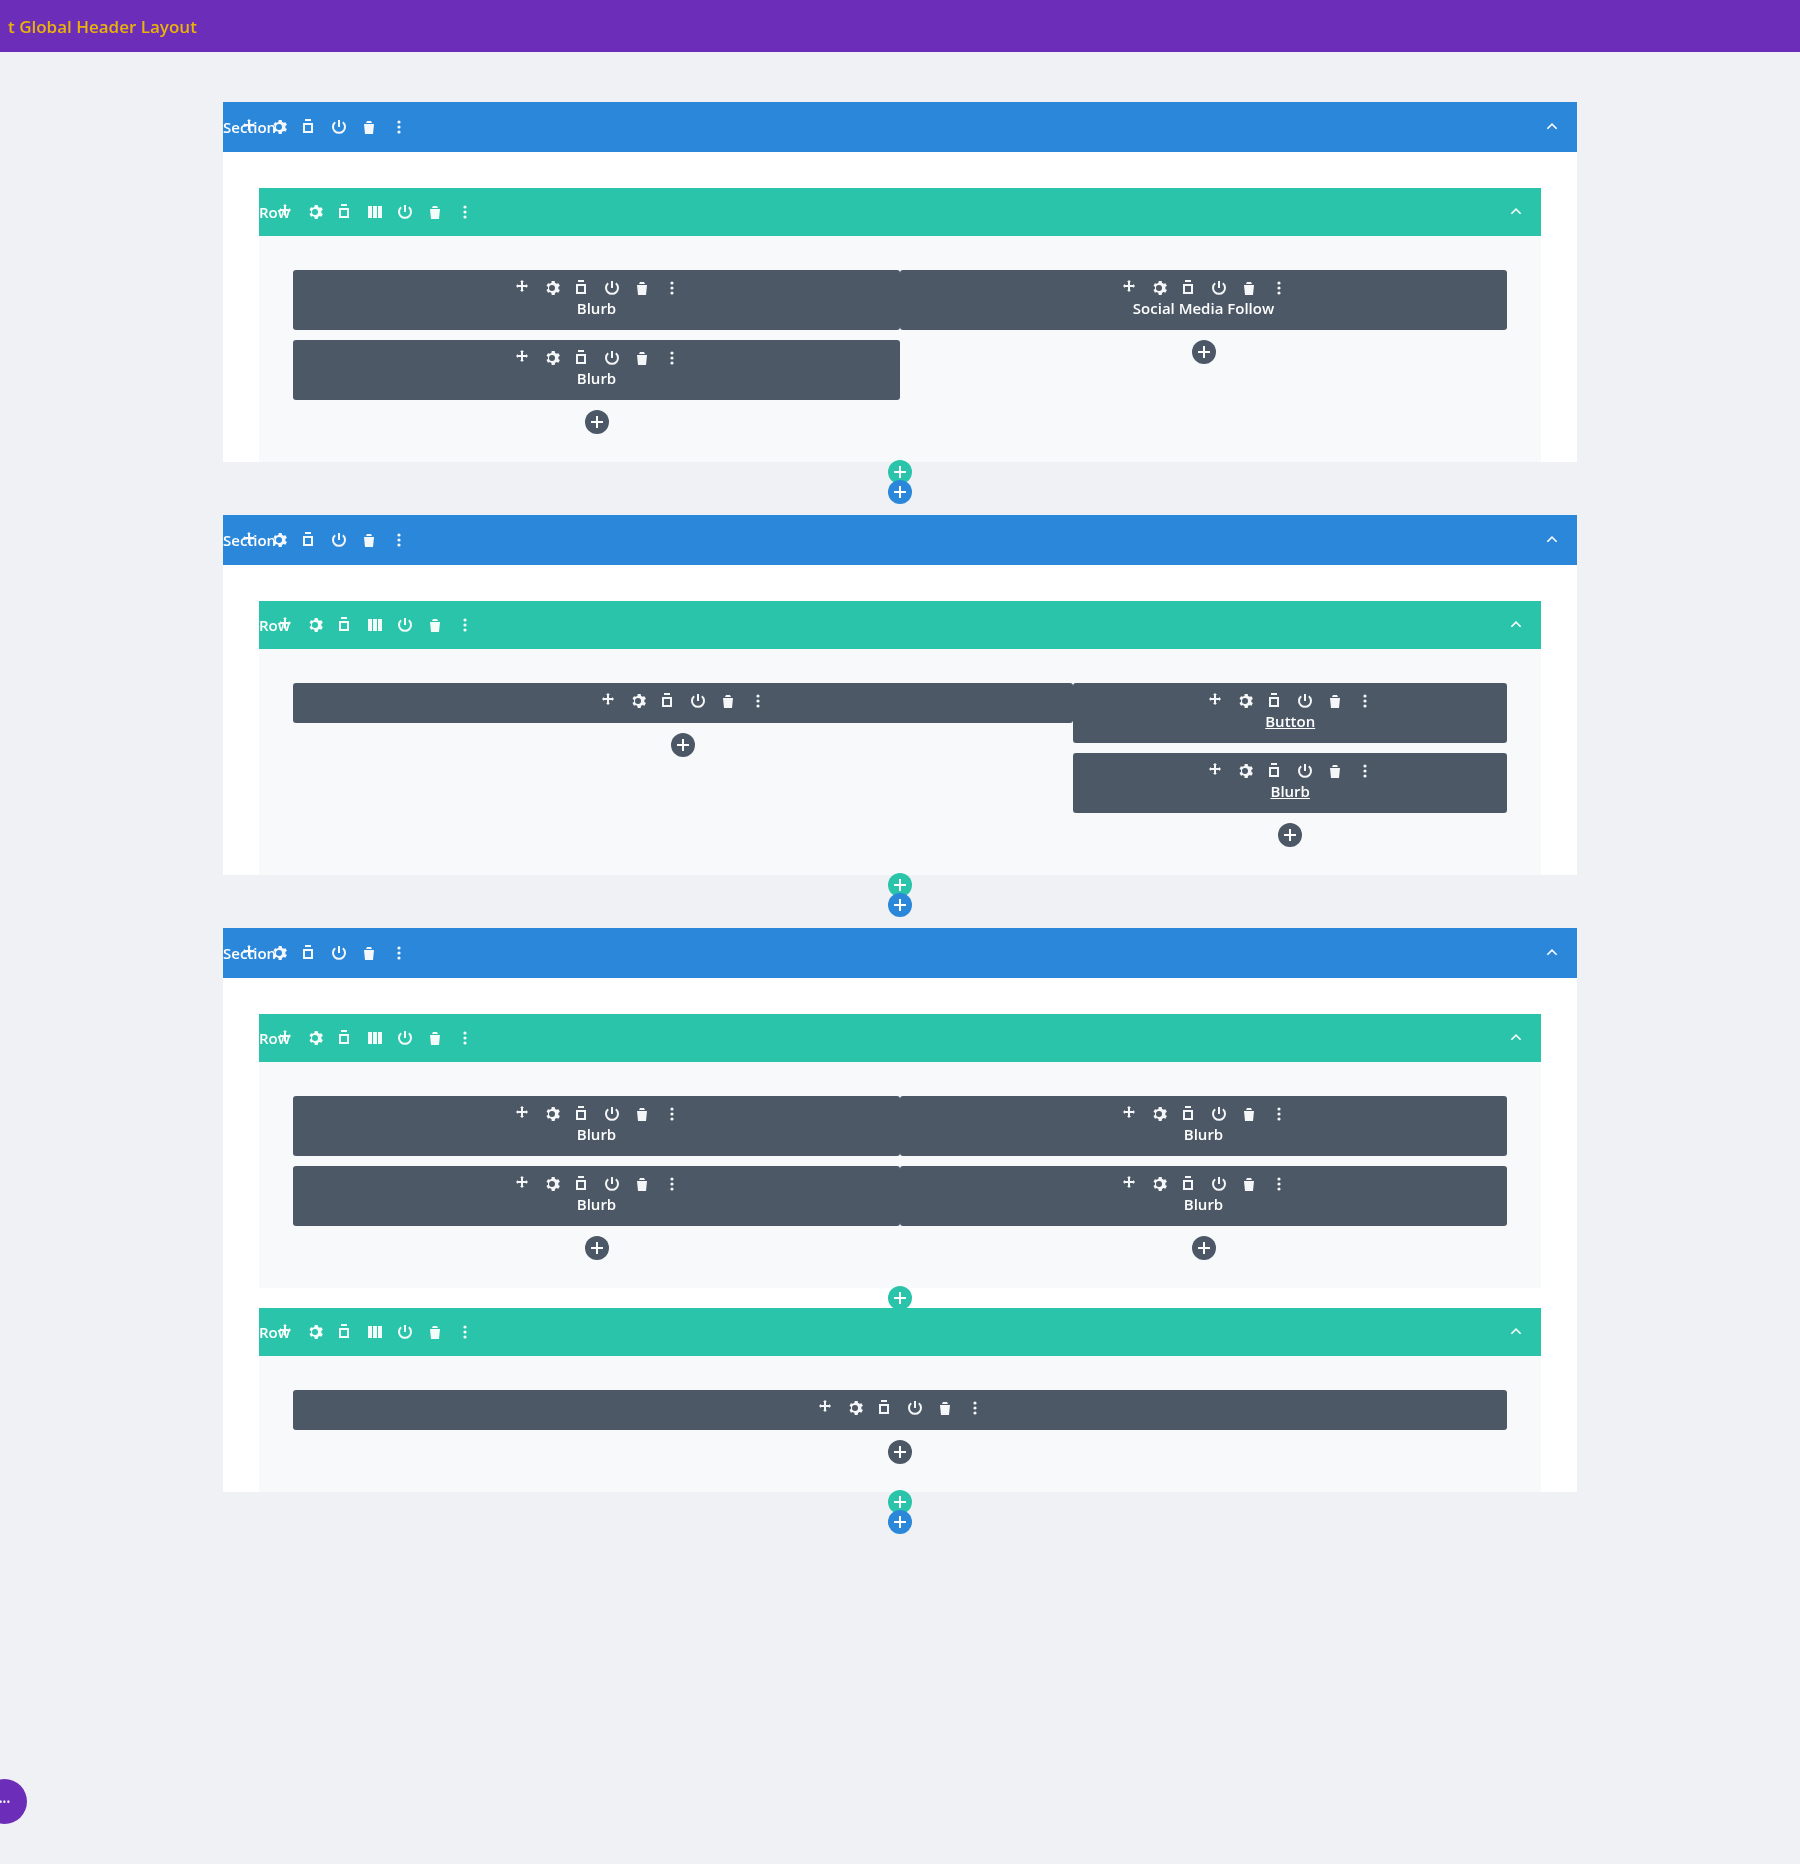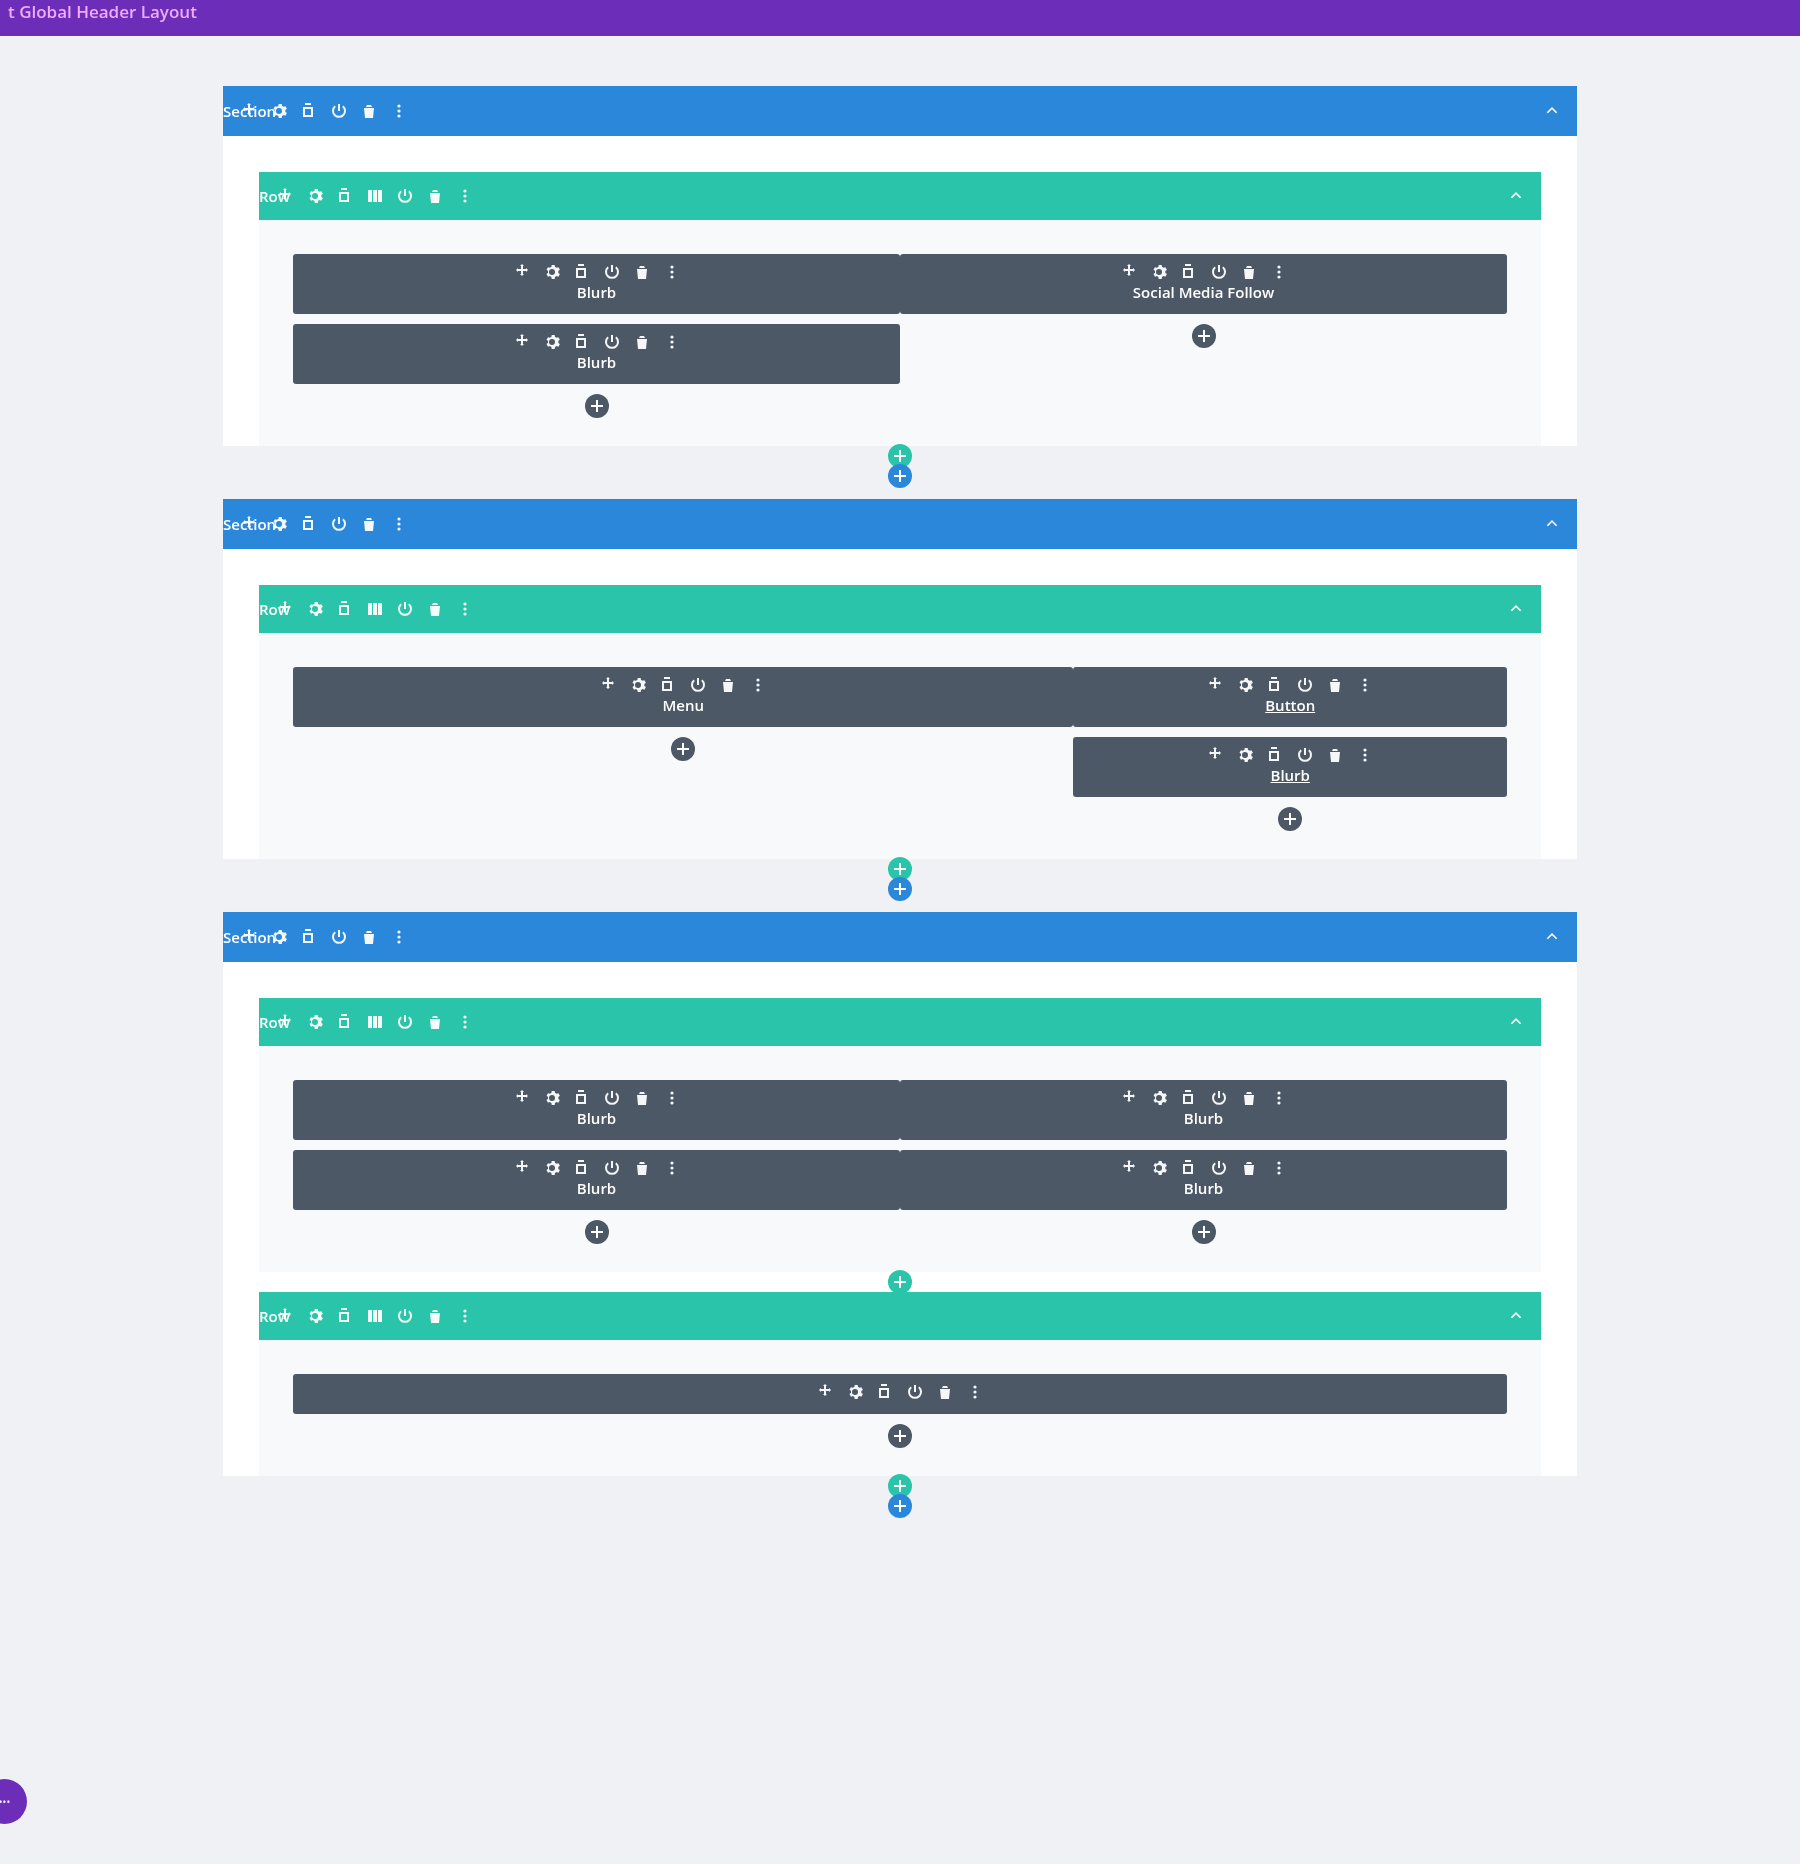--- a/index.html
+++ b/index.html
@@ -5,24 +5,25 @@
 * { box-sizing: border-box; margin: 0; padding: 0; }
 body {
   font-family: "Open Sans", -apple-system, Helvetica, Arial, sans-serif;
   background: #f0f1f5;
   font-size: 14px;
   color: #fff;
   width: 1800px;
 }
 .top-bar {
   background: #6c2eb9;
-  height: 36px;
+  height: 52px;
   display: flex;
+  align-items: center;
   padding: 0 8px;
-  color: #f0abfc;
+  color: #eab308;
   font-size: 17px;
   font-weight: 600;
 }
 .builder-area {
   padding: 50px 0 80px 0;
 }
 .section {
   width: 1354px;
   margin: 0 auto 53px auto;
   position: relative;
@@ -526,21 +527,20 @@
                       <svg viewBox="0 0 16 16">
                         <use href="#i-trash"></use>
                       </svg>
                     </span>
                     <span class="icon">
                       <svg viewBox="0 0 16 16">
                         <use href="#i-more"></use>
                       </svg>
                     </span>
                   </div>
-                  <div class="module-title">Menu</div>
                 </div>
                 <div class="add-btn add-dark">
                   <svg viewBox="0 0 12 12">
                     <use href="#i-plus"></use>
                   </svg>
                 </div>
               </div>
               <div class="col col-narrow">
                 <div class="module">
                   <div class="module-toolbar">

